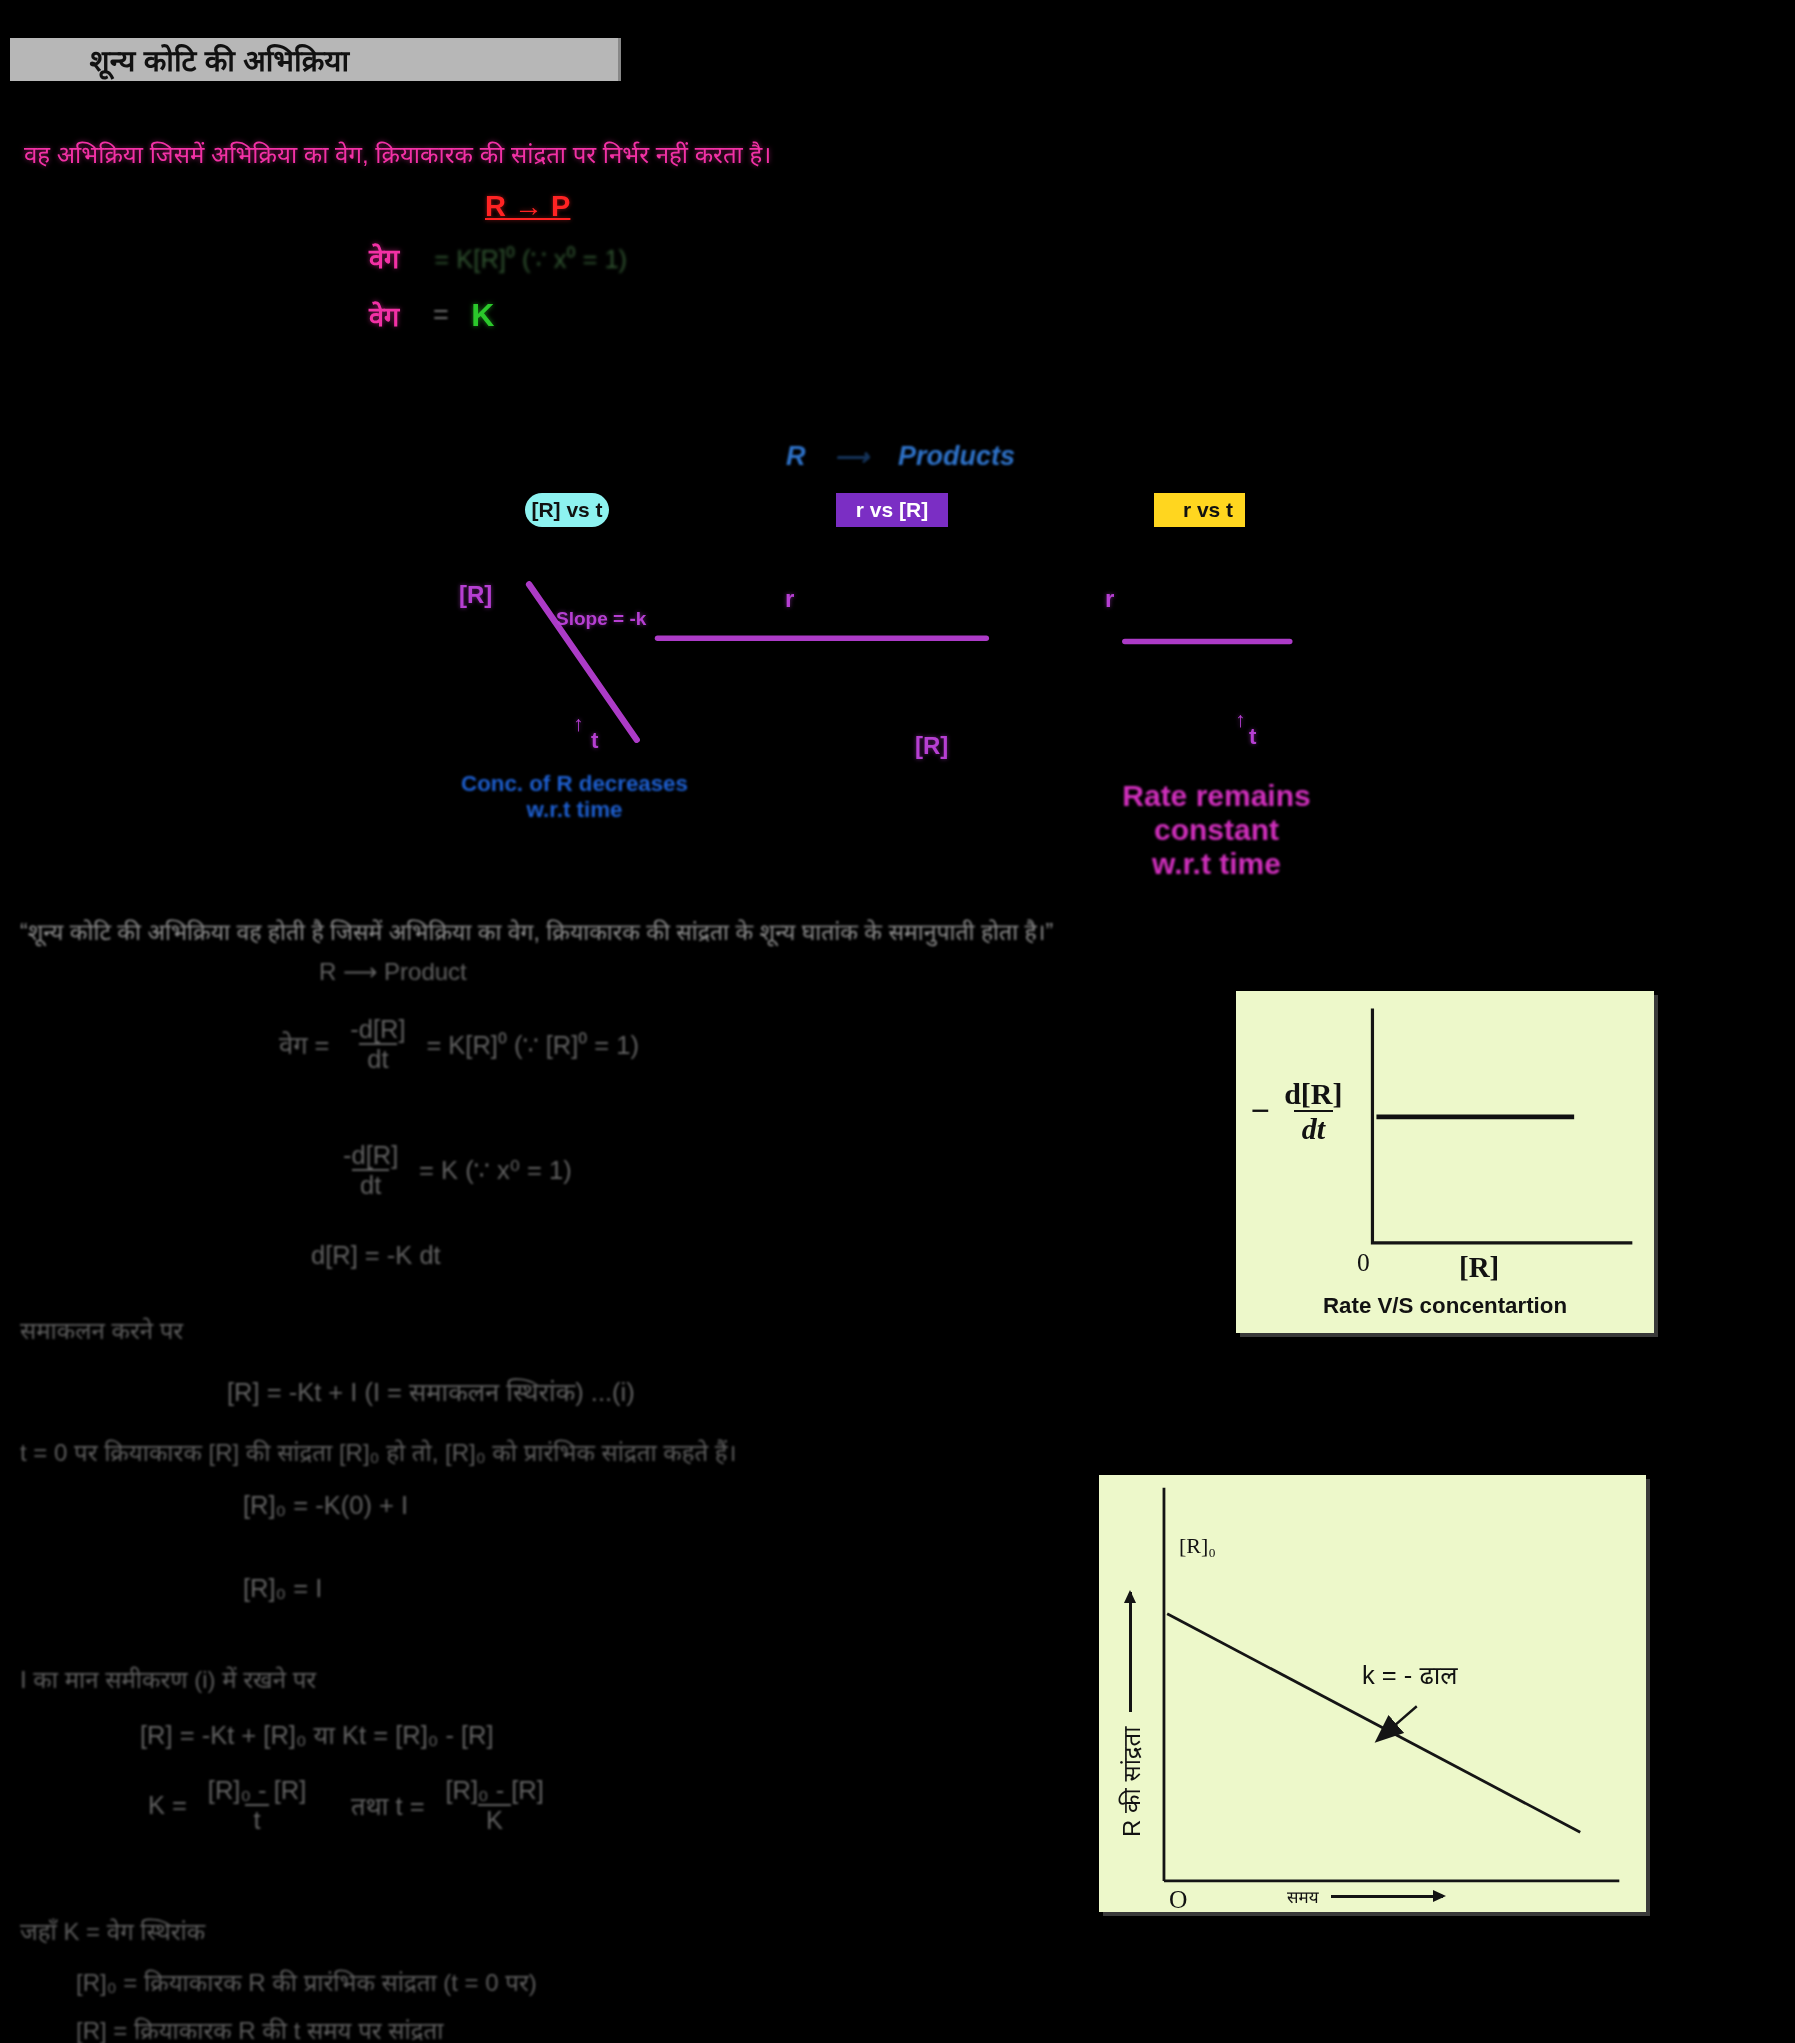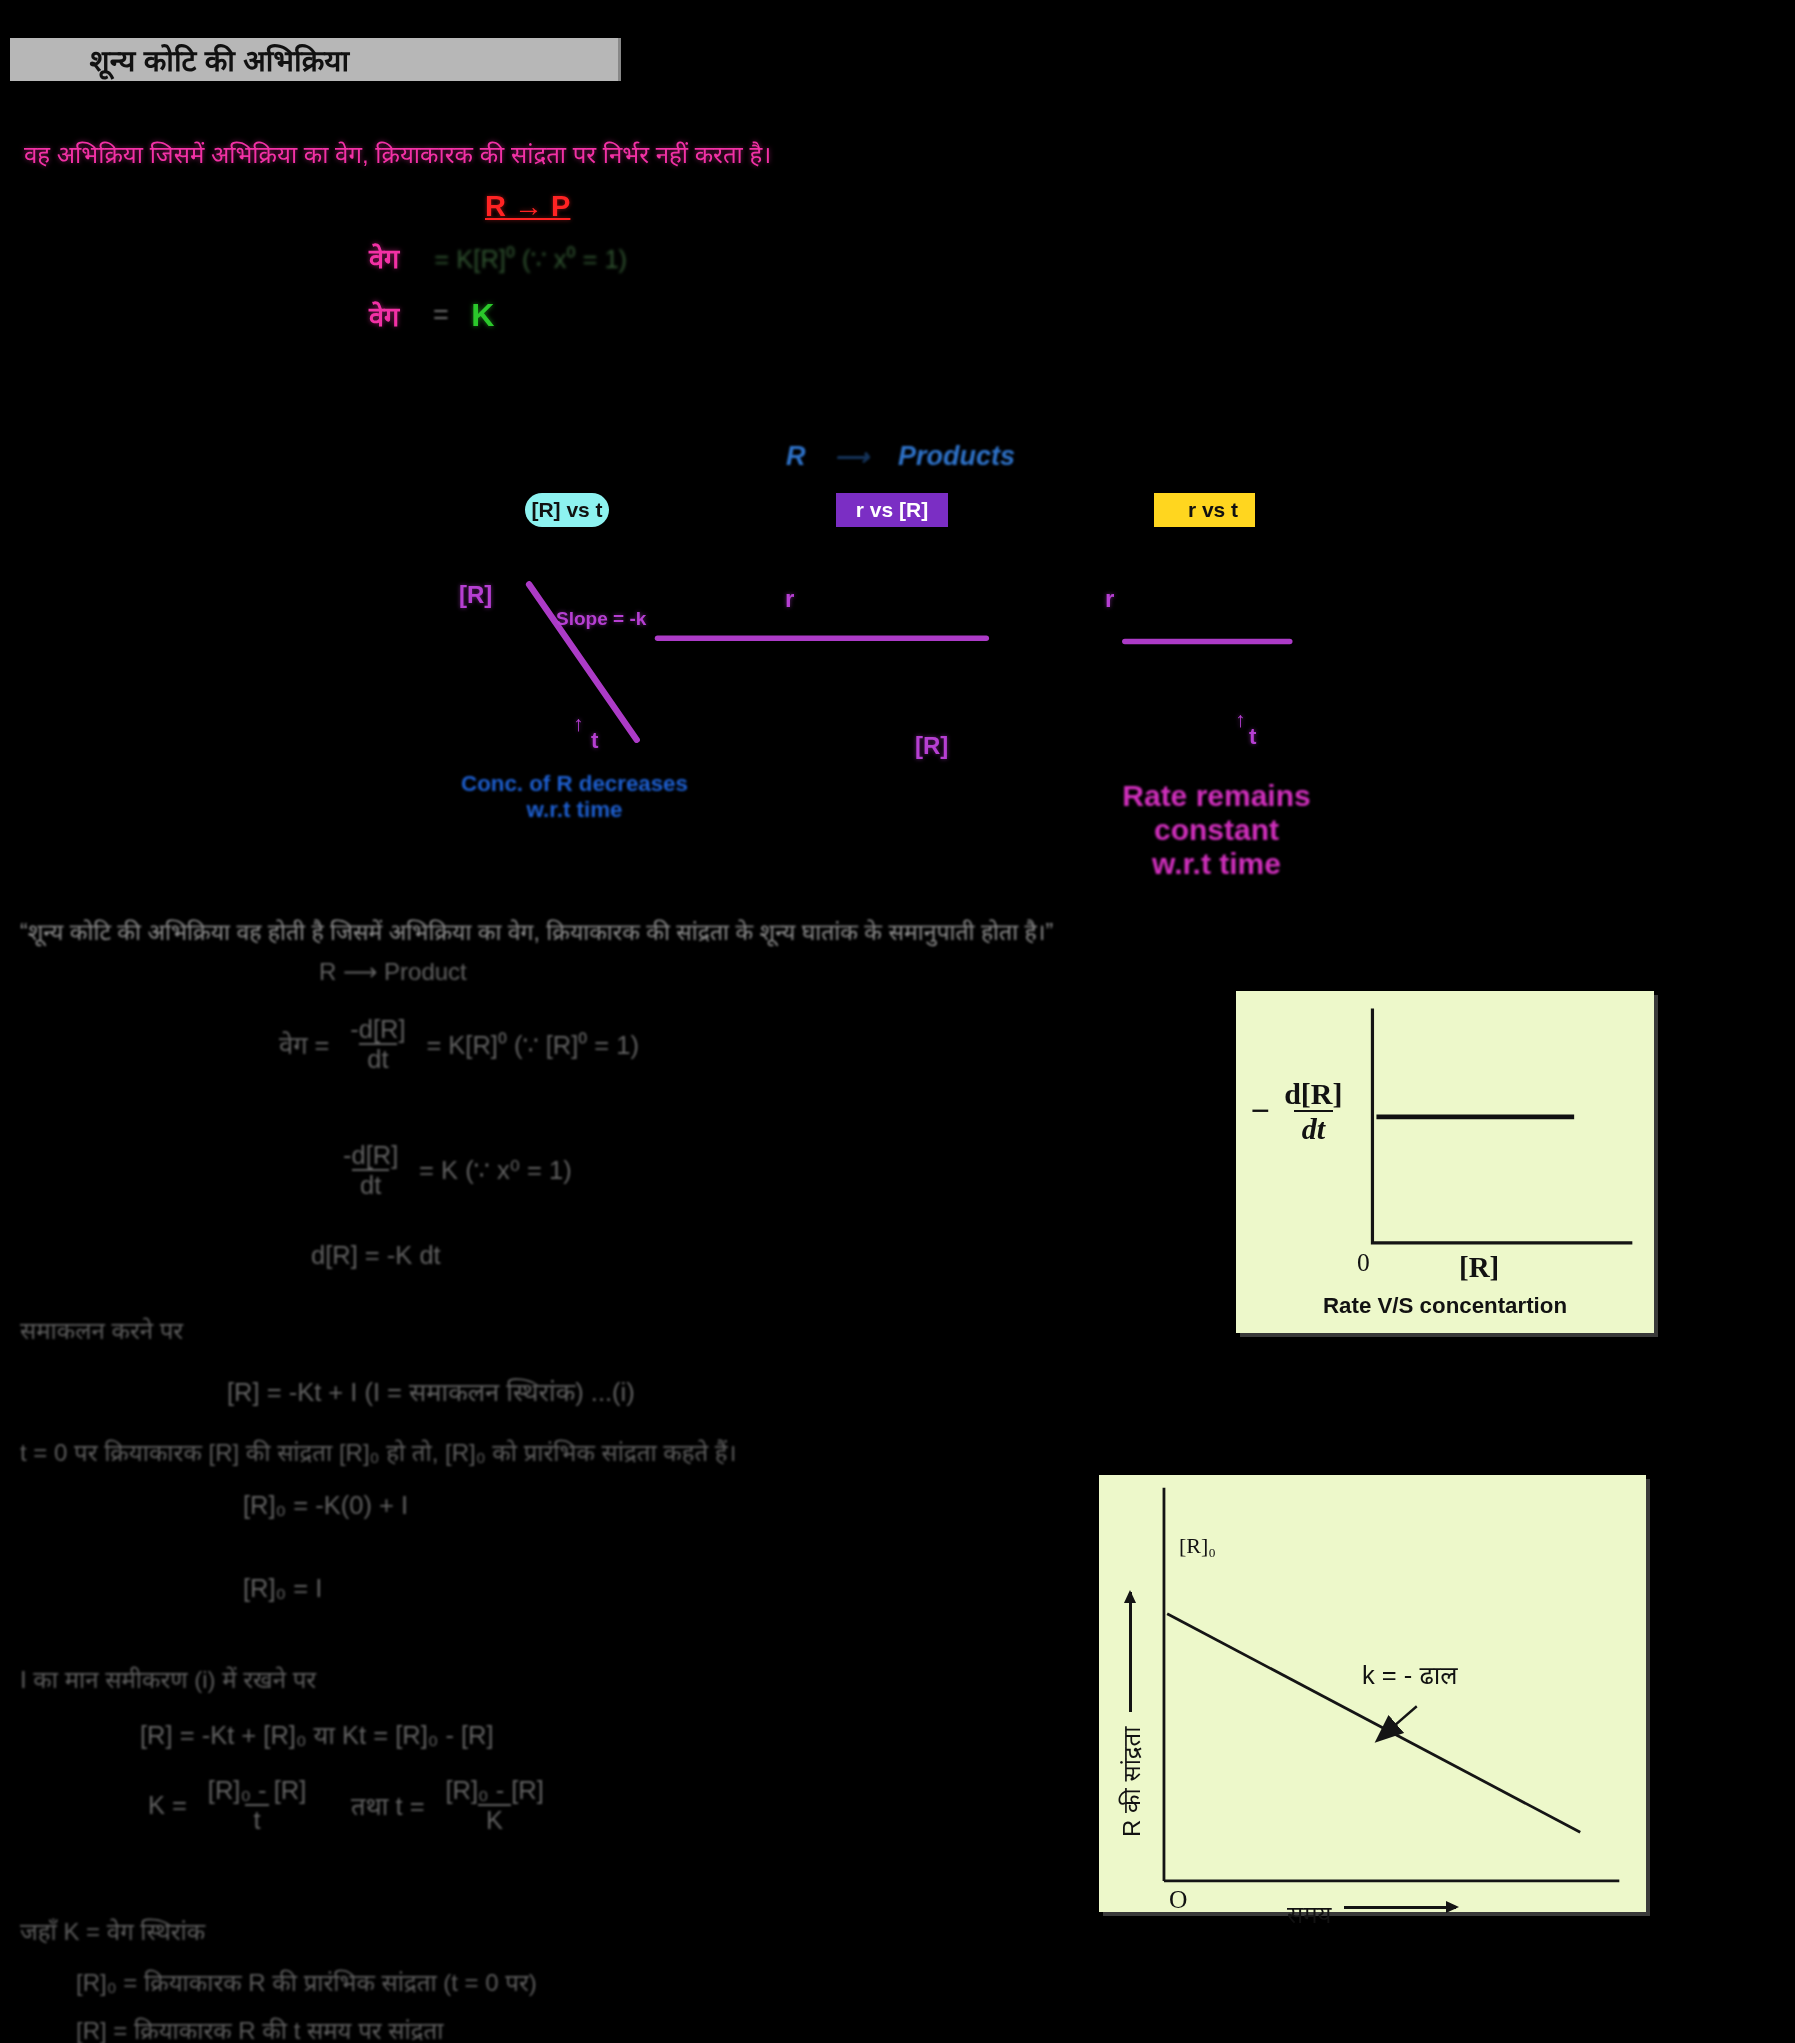--- a/index.html
+++ b/index.html
@@ -86,21 +86,21 @@
     <span class="blue-blur" style="font-size:24px; opacity:.45;">⟶</span>
     <span class="blue-blur" style="font-size:27px;">Products</span>
   </div>
 
   <div class="abs tag tag-cyan" style="left:525px; top:493px; width:84px; height:34px;border-radius:17px;">
       <span>[R] vs t</span>
     </div>
   <div class="abs tag tag-purple" style="left:836px; top:493px; width:112px; height:34px;">
       <span>r vs [R]</span>
     </div>
-  <div class="abs tag tag-yellow" style="left:1154px; top:493px; width:101px; height:34px;padding-left:17px;">
+  <div class="abs tag tag-yellow" style="left:1154px; top:493px; width:91px; height:34px;padding-left:17px;">
       <span>r vs t</span>
     </div>
 
   <div class="abs" style="left:447px; top:576px; width:263px; height:196px;">
     <span class="abs purple" style="left:12px; top:4.8px; font-size:24px;">[R]</span>
     <svg class="abs" style="left:0; top:0;" width="263" height="196" viewBox="0 0 330 245">
       <line x1="103" y1="10" x2="238" y2="205" stroke="#b63fd2" stroke-width="8" stroke-linecap="round" opacity="0.95"></line>
     </svg>
     <span class="abs purple" style="left:109px; top:32px; font-size:19px;">Slope = -k</span>
     <span class="abs purple" style="left:126px; top:136px; font-size:21px;">↑</span>
@@ -216,19 +216,19 @@
       <line x1="398" y1="290" x2="352" y2="330" stroke="#151515" stroke-width="3" marker-end="url(#ah)"></line>
     </svg>
     <span class="abs ink serif" style="left:80px; top:22.3px; font-size:22px;margin-top:36px;">[R]₀</span>
     <span class="abs ink" style="left:263px; top:182px; font-size:25.5px;">k = - ढाल</span>
     <div class="abs vrot" style="left:-128px; top:222px; width:319px; height:35px;">
       <span class="ink" style="font-size:24px;">R की सांद्रता</span>
       <span class="long-arrow" style="width:120px; margin-left:14.4px;"></span>
     </div>
     <span class="abs ink serif" style="left:70px; top:410px; font-size:25.5px;">O</span>
     <div class="abs eqrow" style="left:188px; top:410px; gap:12.8px;">
-      <span class="ink" style="font-size:24px;margin-top:12px;">समय</span>
+      <span class="ink" style="font-size:17px;">समय</span>
       <span class="long-arrow" style="width:112px;"></span>
     </div>
   </div>
 
 </div>
 
 
 </body></html>

